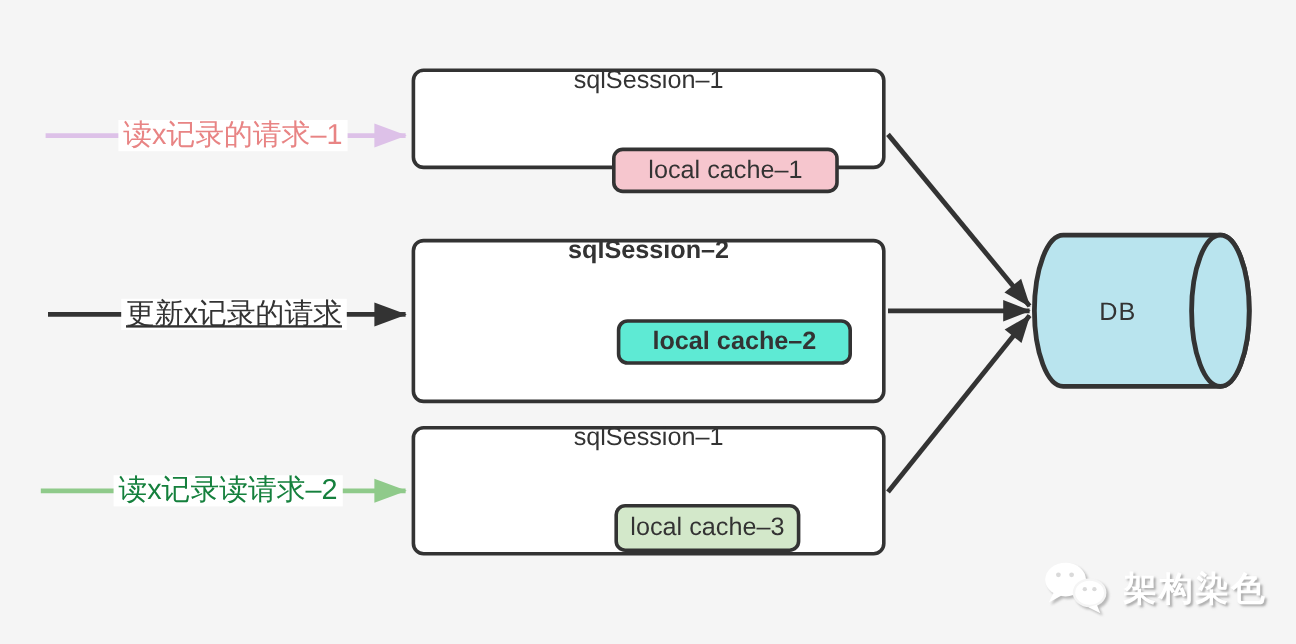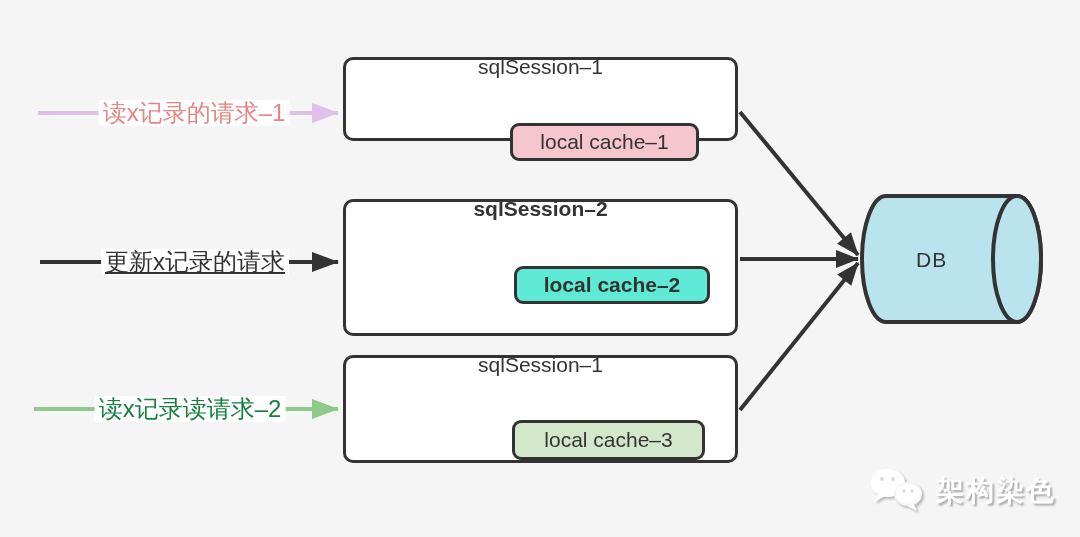--- a/index.html
+++ b/index.html
@@ -112,21 +112,21 @@
     <div class="cache-badge" style="left: 164px; top: 53px; width: 189px; height: 38px; background-color: rgb(246, 198, 206);">local cache–1</div>
   </div>
 
   <div class="session-box" style="left:343px;top:199px;height:137px;font-weight:bold;">
     <div class="session-title">sqlSession–2</div>
     <div class="cache-badge" style="left: 168px; top: 54px; width: 196px; height: 38px; background-color: #5eead4;">local cache–2</div>
   </div>
 
   <div class="session-box" style="left:343px;top:355px;height:108px;">
     <div class="session-title">sqlSession–1</div>
-    <div class="cache-badge" style="left: 166px; top: 52px; width: 193px; height: 40px; background-color: rgb(211, 232, 202);">local cache–3</div>
+    <div class="cache-badge" style="left: 166px; top: 52px; width: 155px; height: 40px; background-color: rgb(211, 232, 202);">local cache–3</div>
   </div>
 
   <div class="watermark">
     <svg class="wechat-icon" width="64" height="50" viewBox="0 0 64 50">
 
       <ellipse cx="22" cy="17" rx="17" ry="14" fill="#ffffff"></ellipse>
       <path d="M12 28 L8 36 L19 30 Z" fill="#ffffff"></path>
       <circle cx="16" cy="13" r="2" fill="#dadada"></circle>
       <circle cx="27" cy="13" r="2" fill="#dadada"></circle>
 

